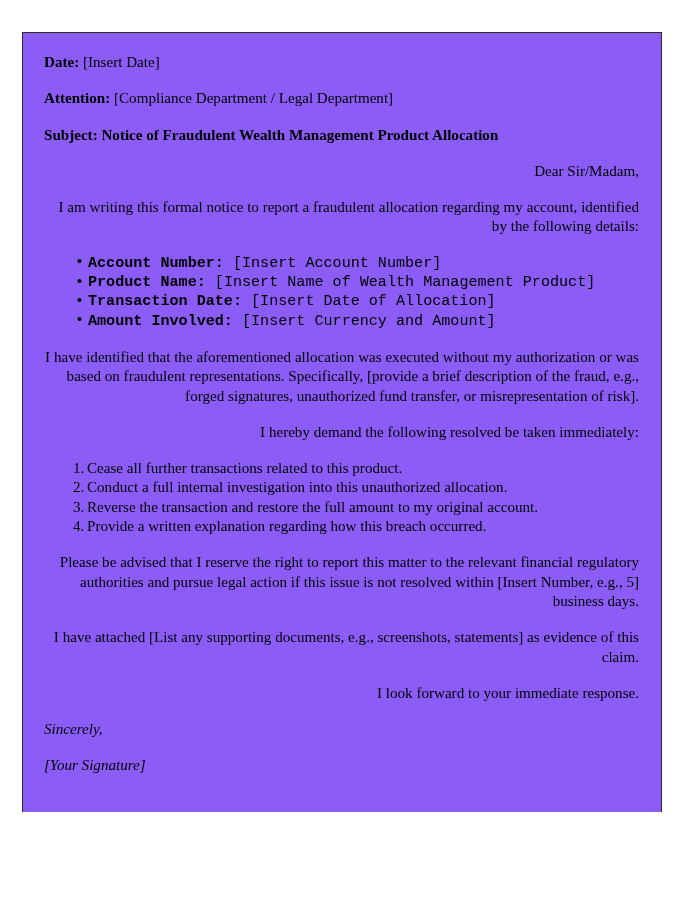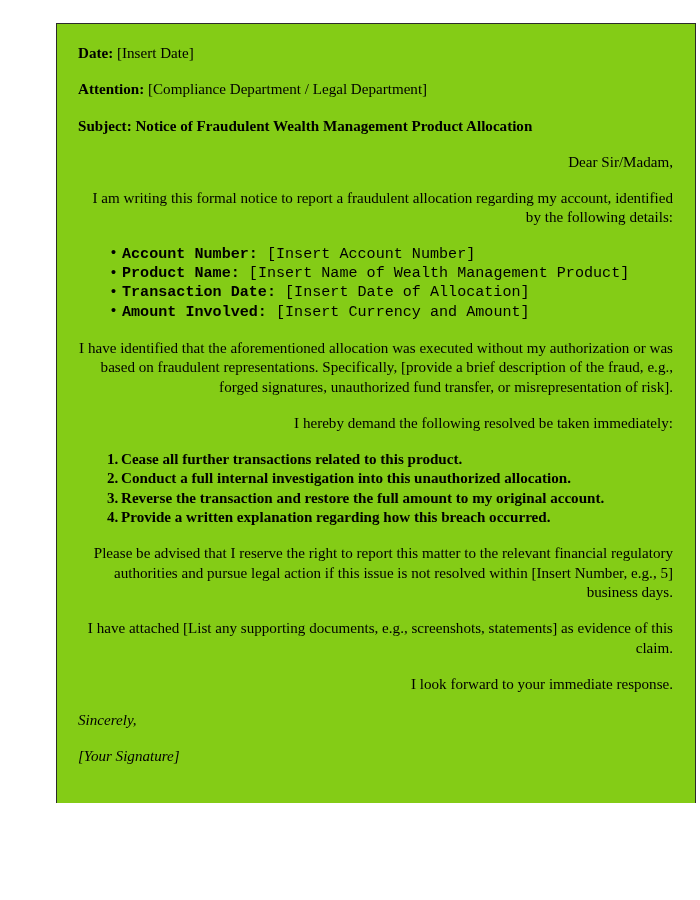--- a/index.html
+++ b/index.html
@@ -12,31 +12,30 @@
     height: 900px;
     overflow: hidden;
     font-family: "Liberation Serif", "DejaVu Serif", serif;
     color: #000000;
   }
 
   
   .page-frame {
     position: absolute;
     left: 22px;
-    top: 23px;
+    top: 32px;
     width: 640px;   
     height: 780px;  
     border-left: 1.3px solid #2b2b2b;
     border-top: 1.3px solid #2b2b2b;
     border-right: 1.3px solid #2b2b2b;
     border-bottom: none;
     box-sizing: border-box;
-    background: #84cc16;
+    background: #8b5cf6;
     overflow: hidden;
-    margin-left: 34px;
   }
 
   .page-body {
     position: absolute;
     left: 21px;   
     top: 20px;
     width: 595px; 
     font-size: 15.1px;
     line-height: 19.3px;
   }
@@ -80,21 +79,20 @@
     padding: 0;
     list-style: none;
     counter-reset: dem;
   }
   ol.numbers > li {
     position: relative;
     padding-left: 43px;
     margin: 0;
     line-height: 19.3px;
     counter-increment: dem;
-    font-weight: bold;
   }
   ol.numbers > li::before {
     content: counter(dem) ".";
     position: absolute;
     left: 29px;
     top: 0;
     line-height: 19.3px;
   }
 
   .sig-line { margin: 0 0 17px 0; font-style: italic; }

